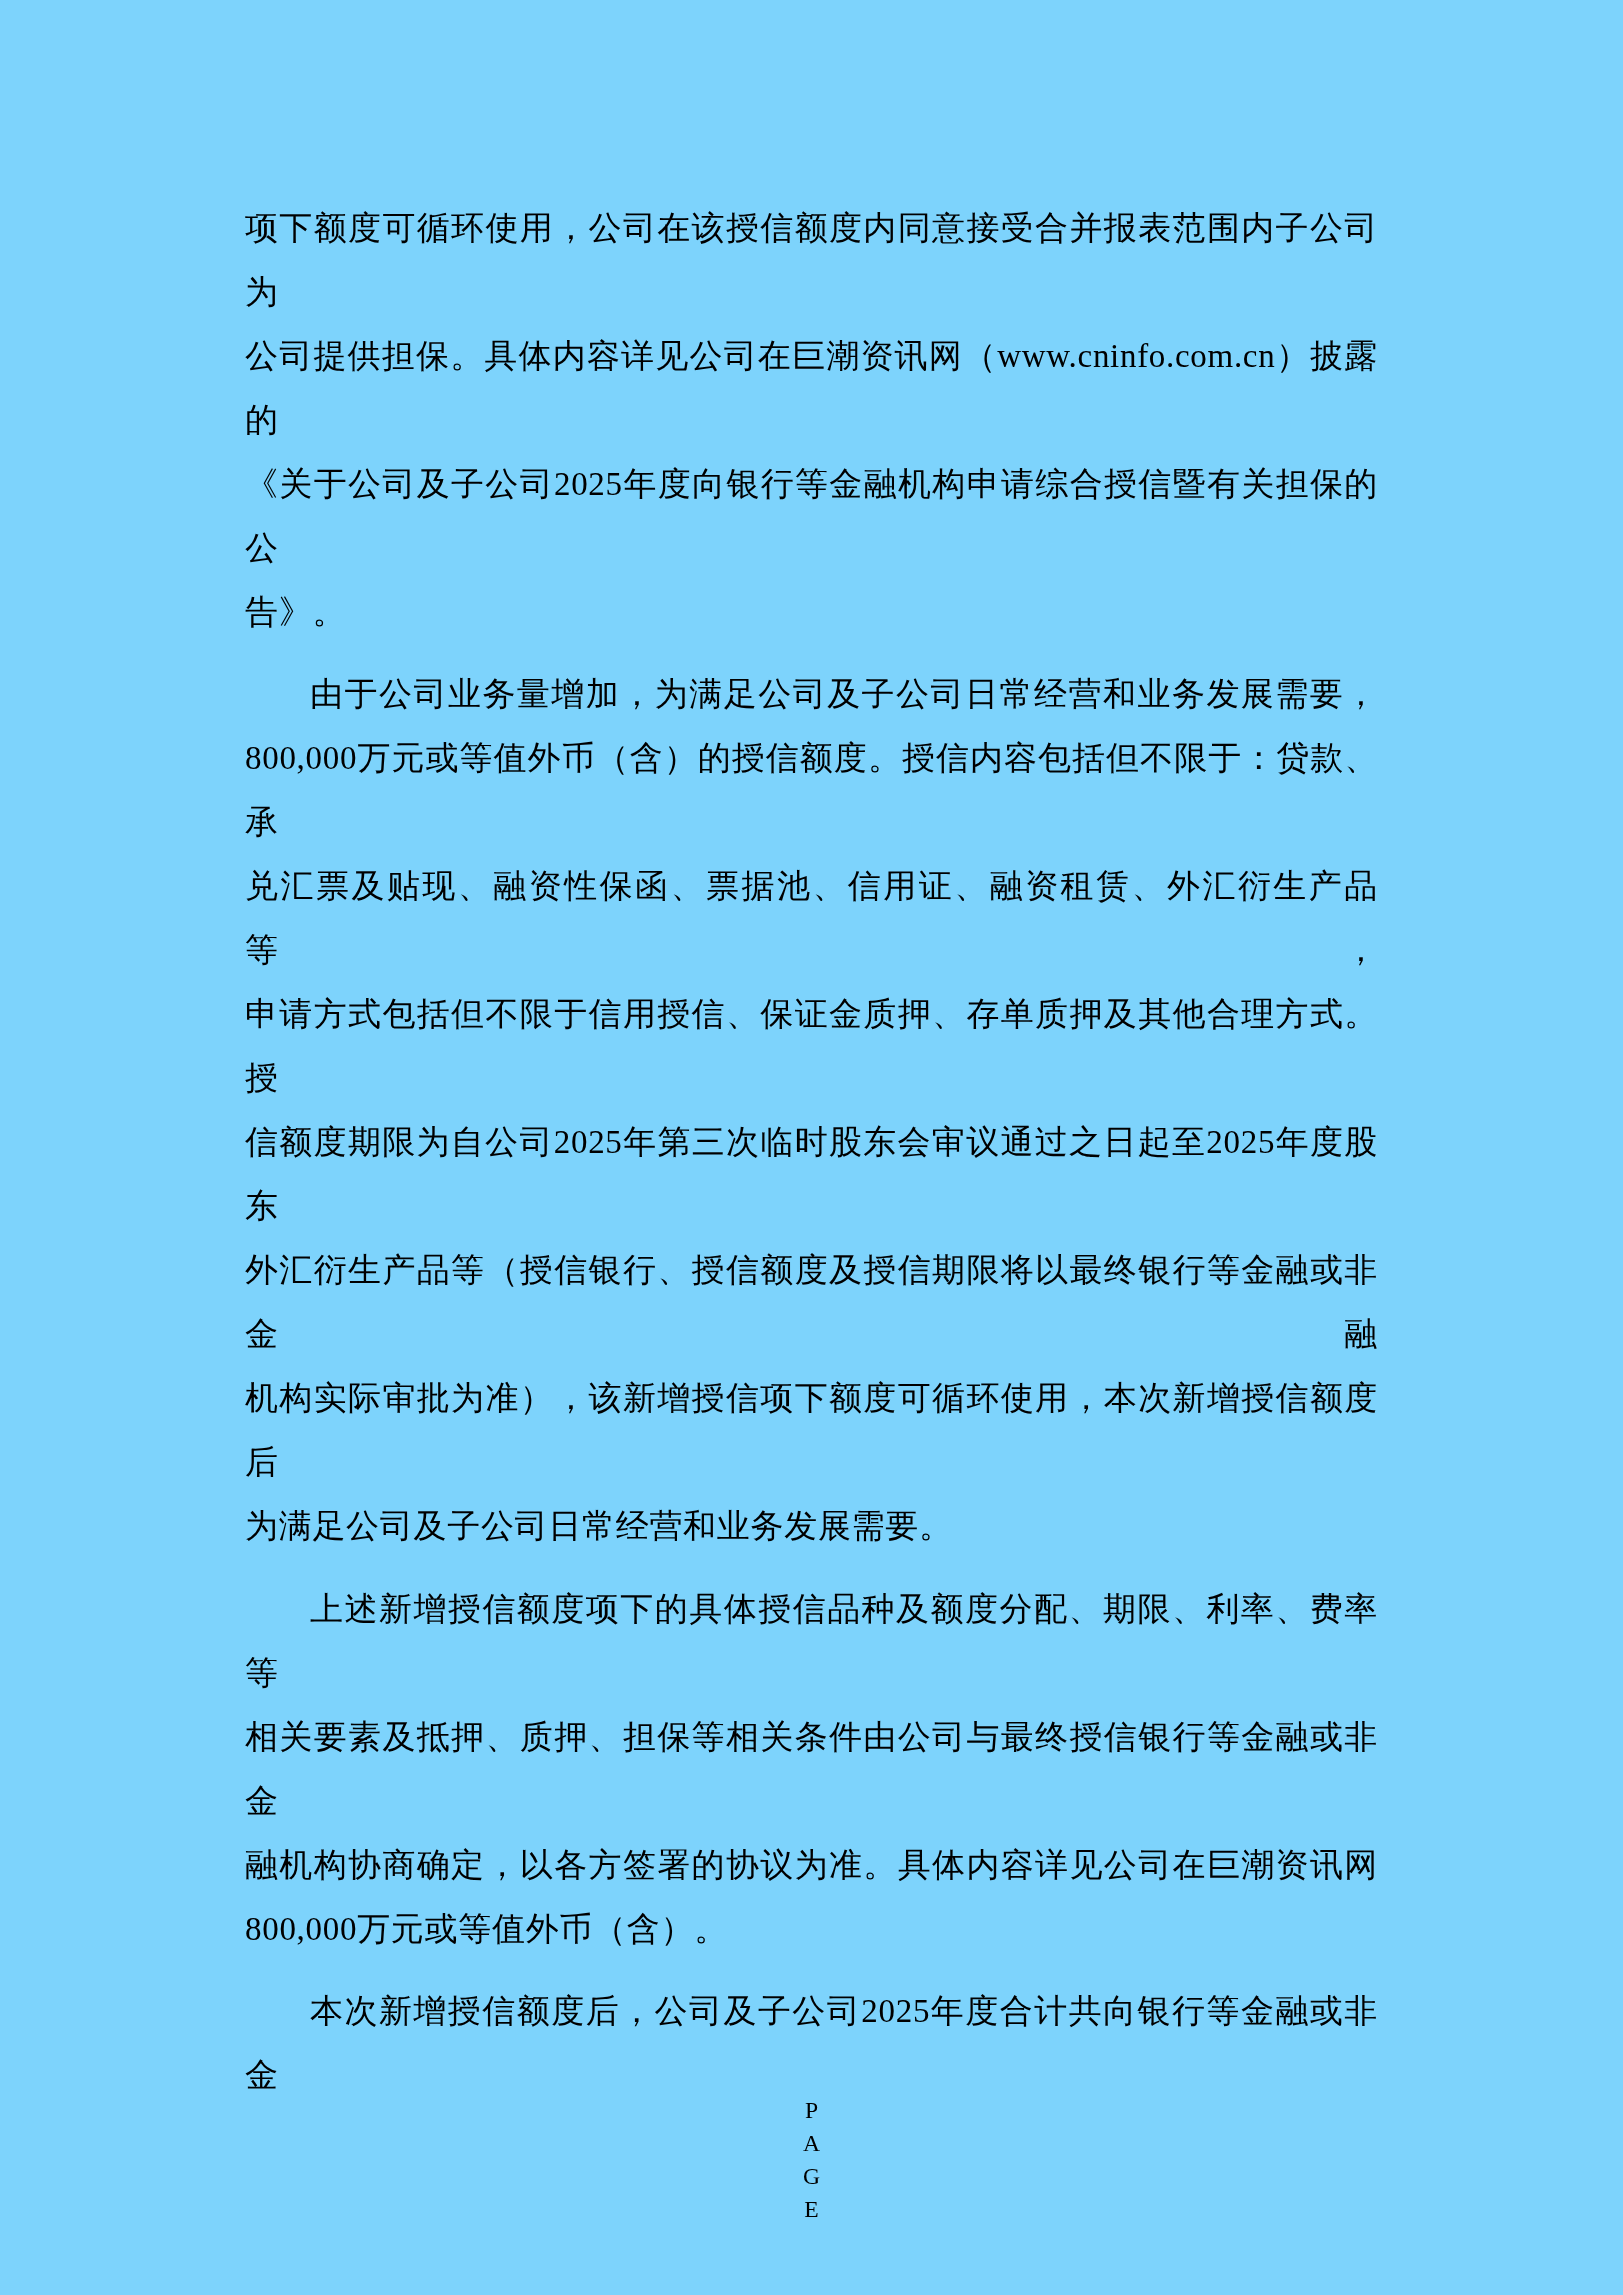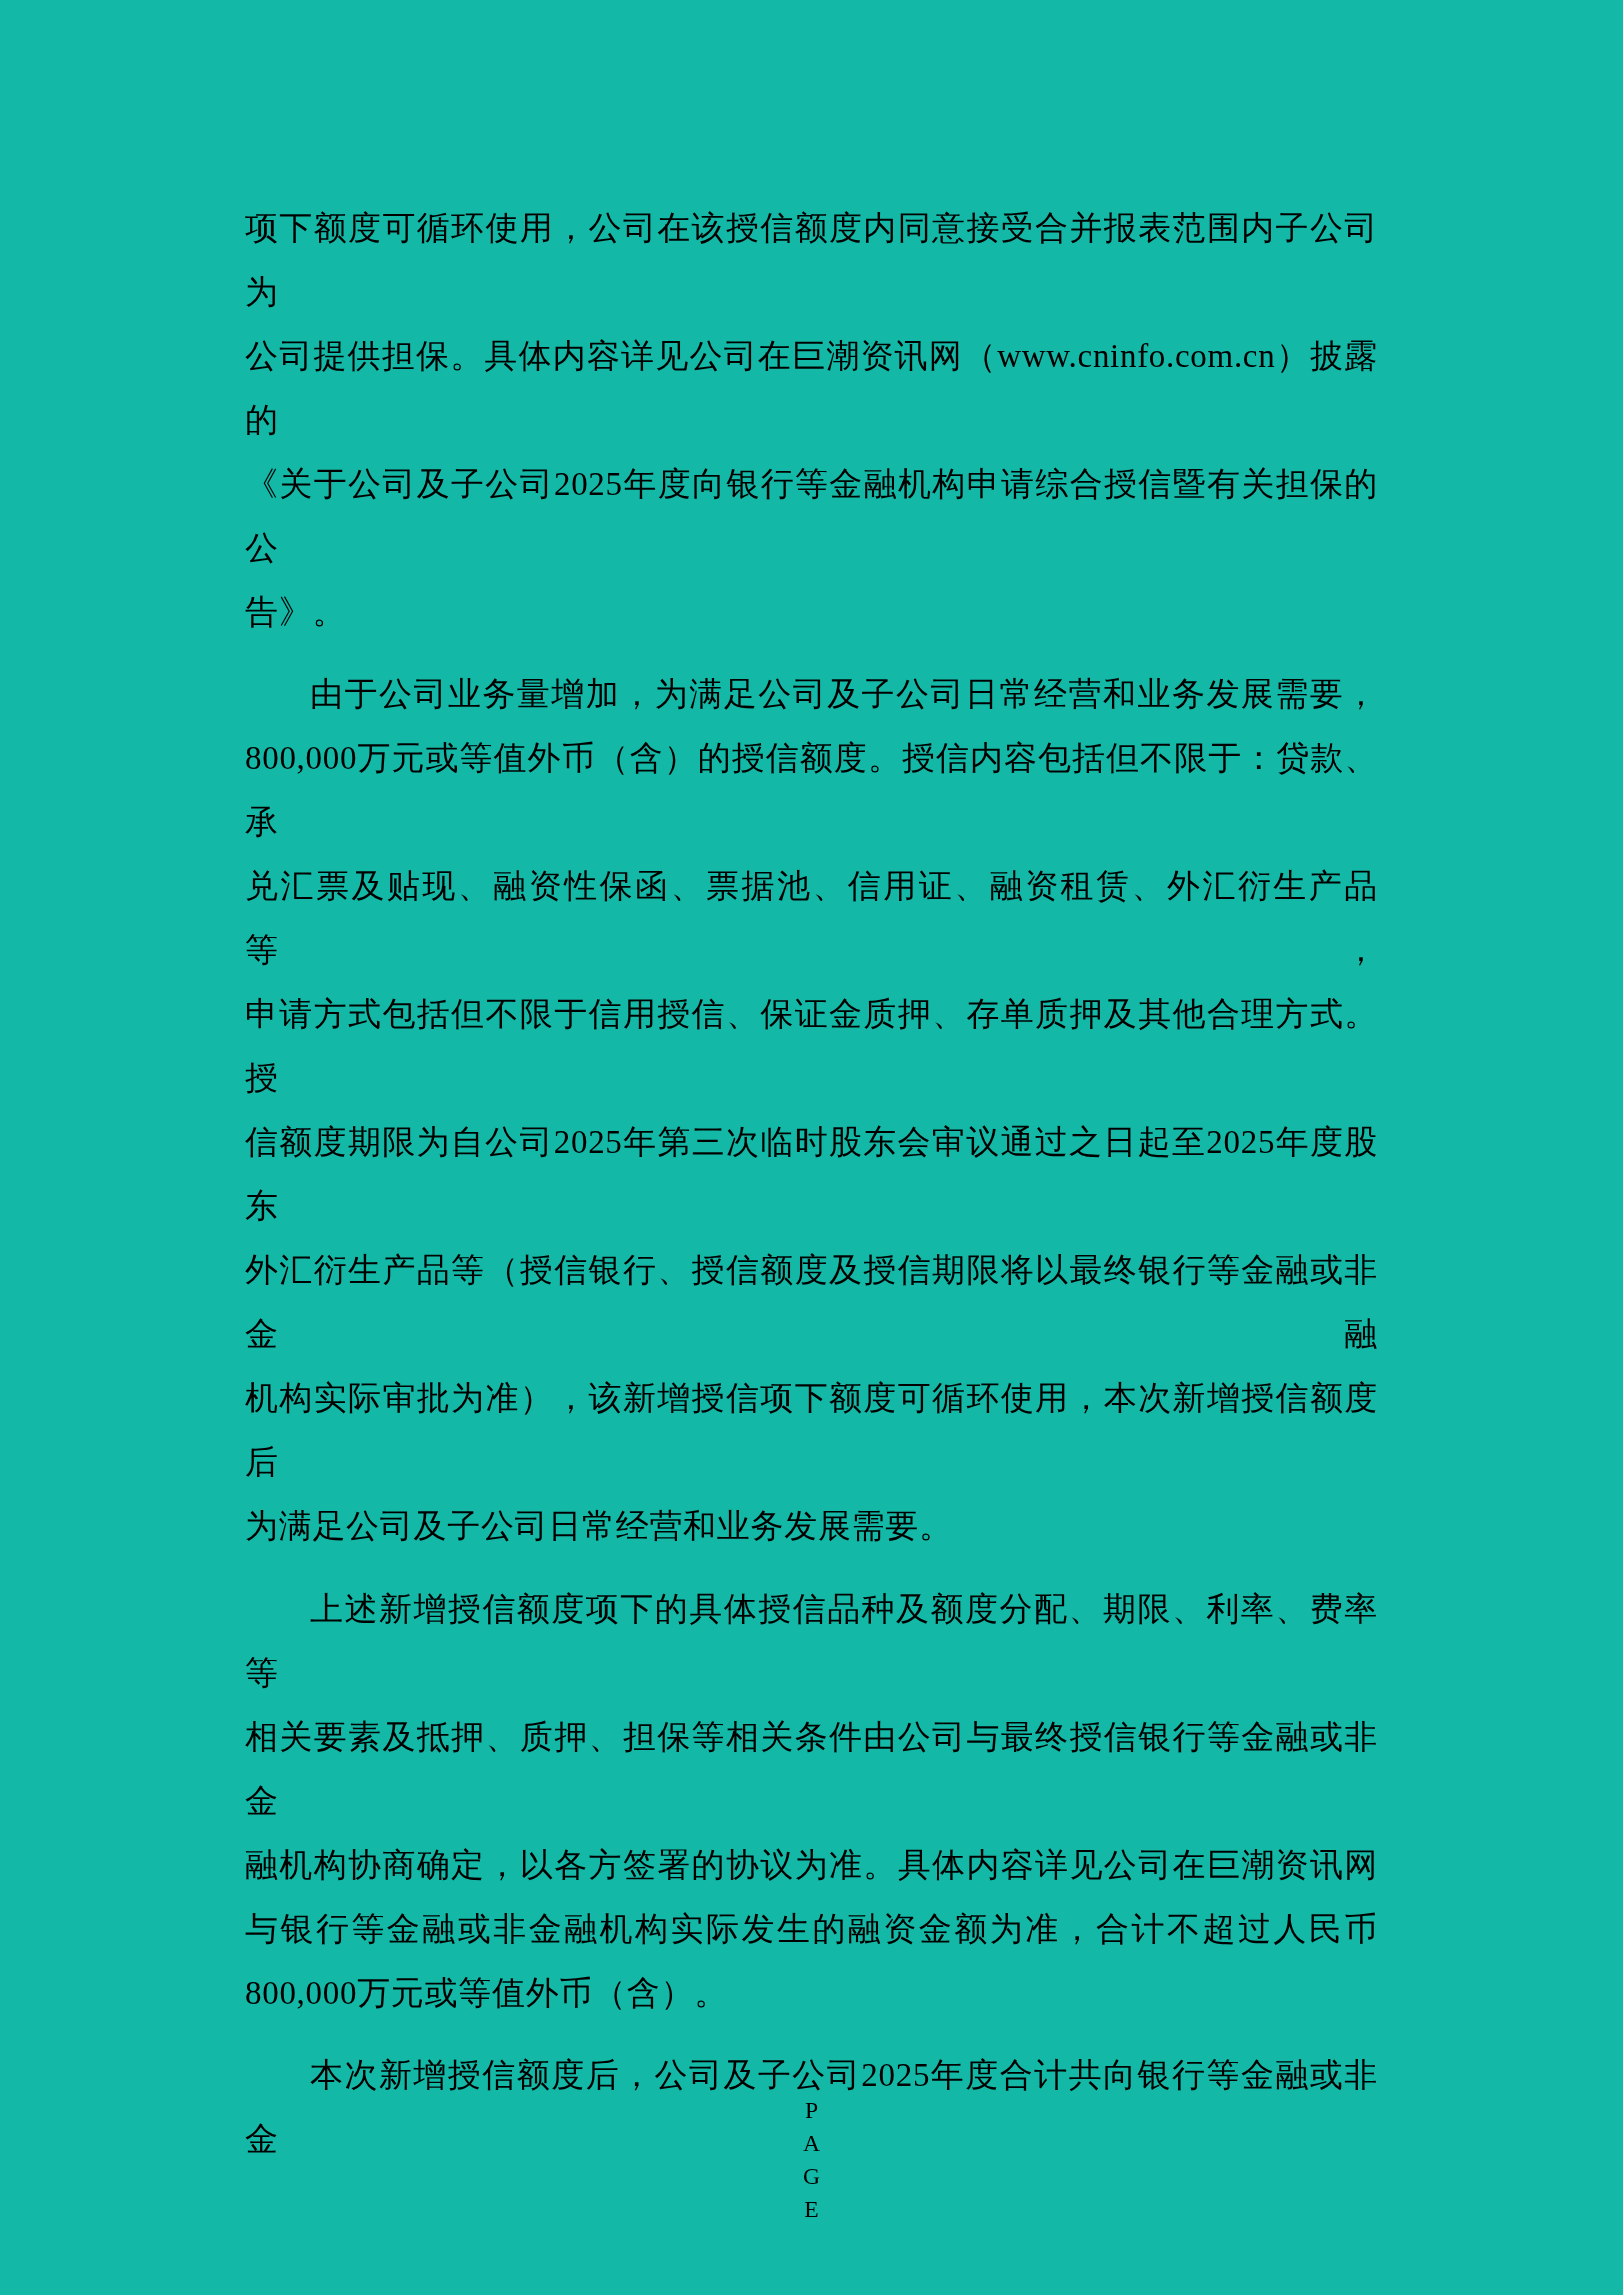--- a/index.html
+++ b/index.html
@@ -1,20 +1,20 @@
 <!DOCTYPE html>
 <html style="font-size:10.5px"><head>
 <meta charset="utf-8">
 <style>
   html, body { margin: 0; padding: 0; background: #ffffff; }
   .page {
     position: relative;
     width: 1623px;
     height: 2295px;
-    background: #14b8a6;
+    background: #7dd3fc;
     color: #000000;
     overflow: hidden;
   }
   .content {
     position: absolute;
     left: 245px;
     top: 196px;
     width: 1133px;
   }
   .para { margin: 0 0 18.3px 0; }
@@ -63,21 +63,20 @@
       <div class="line j">信额度期限为自公司2025年第三次临时股东会审议通过之日起至2025年度股东</div>
       <div class="line j">外汇衍生产品等（授信银行、授信额度及授信期限将以最终银行等金融或非金融</div>
       <div class="line j">机构实际审批为准），该新增授信项下额度可循环使用，本次新增授信额度后</div>
       <div class="line">为满足公司及子公司日常经营和业务发展需要。</div>
     </div>
 
     <div class="para">
       <div class="line j ind">上述新增授信额度项下的具体授信品种及额度分配、期限、利率、费率等</div>
       <div class="line j">相关要素及抵押、质押、担保等相关条件由公司与最终授信银行等金融或非金</div>
       <div class="line j">融机构协商确定，以各方签署的协议为准。具体内容详见公司在巨潮资讯网</div>
-      <div class="line j">与银行等金融或非金融机构实际发生的融资金额为准，合计不超过人民币</div>
       <div class="line">800,000万元或等值外币（含）。</div>
     </div>
 
     <div class="para">
       <div class="line j ind">本次新增授信额度后，公司及子公司2025年度合计共向银行等金融或非金</div>
 
     </div>
 
   </div>
 

